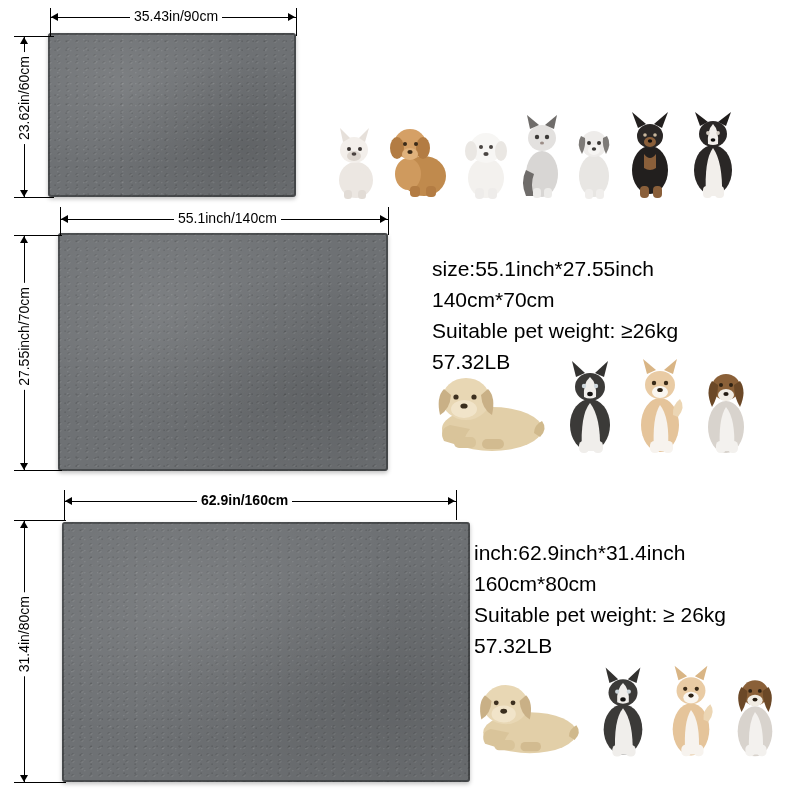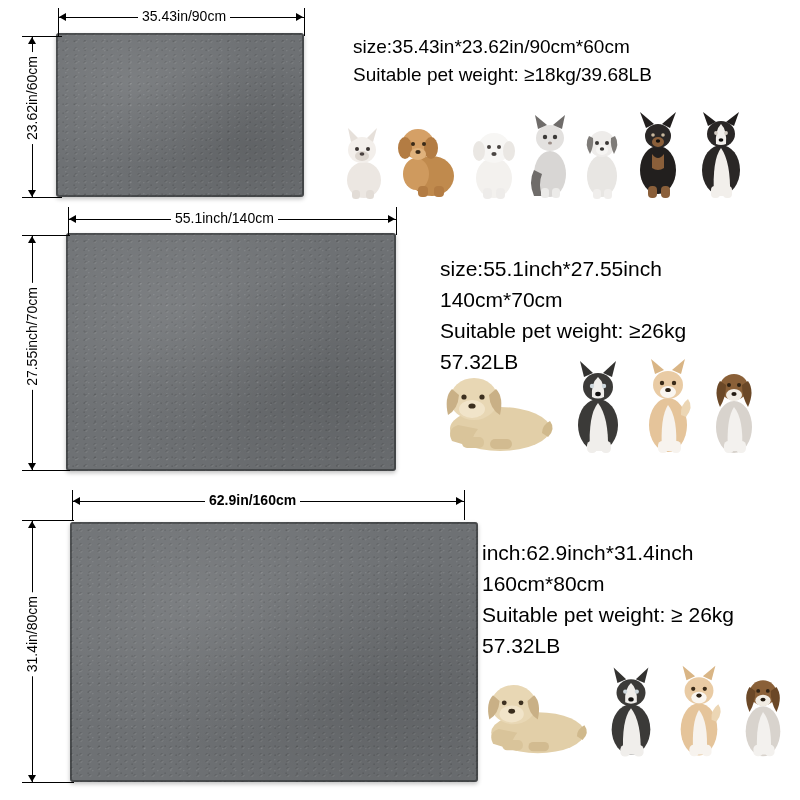--- a/index.html
+++ b/index.html
@@ -13,21 +13,20 @@
     font-family: "Liberation Sans", sans-serif;
     color: #111111;
     position: relative;
     overflow: hidden;
   }
 
   .page {
     position: relative;
     width: 636px;
     height: 800px;
-    margin-left: 8px;
   }
 
   
   .mat {
     position: absolute;
     background-color: #6e7174;
     border-radius: 3px;
     overflow: hidden;
     box-shadow: 0 2px 4px rgba(0,0,0,0.25);
   }
@@ -152,22 +151,20 @@
   <div class="arrow arrow-r" style="left:288px; top:13px;"></div>
   <div class="dim-label-h" style="left:130px; top:9px;">35.43in/90cm</div>
 
   <div class="tick-h" style="left:14px; top:36px; width:40px;"></div>
   <div class="tick-h" style="left:14px; top:197px; width:40px;"></div>
   <div class="dim-line-v" style="left:24px; top:36px; height:161px;"></div>
   <div class="arrow arrow-u" style="left:20px; top:37px;"></div>
   <div class="arrow arrow-d" style="left:20px; top:190px;"></div>
   <div class="dim-label-v" style="left:17px; top:52px;">23.62in/60cm</div>
 
-  <div class="spec" style="left:345px; top:33px; width:450px;">size:35.43in*23.62in/90cm*60cm
-Suitable pet weight: ≥18kg/39.68LB</div>
 
   <div class="animals" style="left:330px; top:105px; height:95px;">
 
     <span class="animal">
       <svg width="52" height="82" viewBox="0 0 52 82">
         <ellipse cx="26" cy="62" rx="17" ry="18" fill="#ece7e2"></ellipse>
         <rect x="12" y="52" width="28" height="26" rx="10" fill="#ece7e2"></rect>
         <ellipse cx="24" cy="32" rx="14" ry="13" fill="#f3efeb"></ellipse>
         <path d="M13 24 L10 10 L20 20 Z" fill="#e6e0da"></path>
         <path d="M35 24 L39 10 L29 20 Z" fill="#e6e0da"></path>
@@ -275,21 +272,21 @@
 
   <div class="mat" style="left:58px; top:233px; width:330px; height:238px;">
     <div class="mat-edge"></div>
   </div>
 
   <div class="tick-v" style="left:60px; top:207px; height:28px;"></div>
   <div class="tick-v" style="left:388px; top:207px; height:28px;"></div>
   <div class="dim-line-h" style="left:60px; top:219px; width:328px;"></div>
   <div class="arrow arrow-l" style="left:61px; top:215px;"></div>
   <div class="arrow arrow-r" style="left:380px; top:215px;"></div>
-  <div class="dim-label-h" style="left:163px; top:211px;">55.1inch/140cm</div>
+  <div class="dim-label-h" style="left:174px; top:211px;">55.1inch/140cm</div>
 
   <div class="tick-h" style="left:14px; top:235px; width:48px;"></div>
   <div class="tick-h" style="left:14px; top:470px; width:48px;"></div>
   <div class="dim-line-v" style="left:24px; top:235px; height:235px;"></div>
   <div class="arrow arrow-u" style="left:20px; top:236px;"></div>
   <div class="arrow arrow-d" style="left:20px; top:463px;"></div>
   <div class="dim-label-v" style="left:17px; top:283px;">27.55inch/70cm</div>
 
   <div class="spec spec-lg" style="left:432px; top:253px; width:360px;">size:55.1inch*27.55inch
 140cm*70cm

